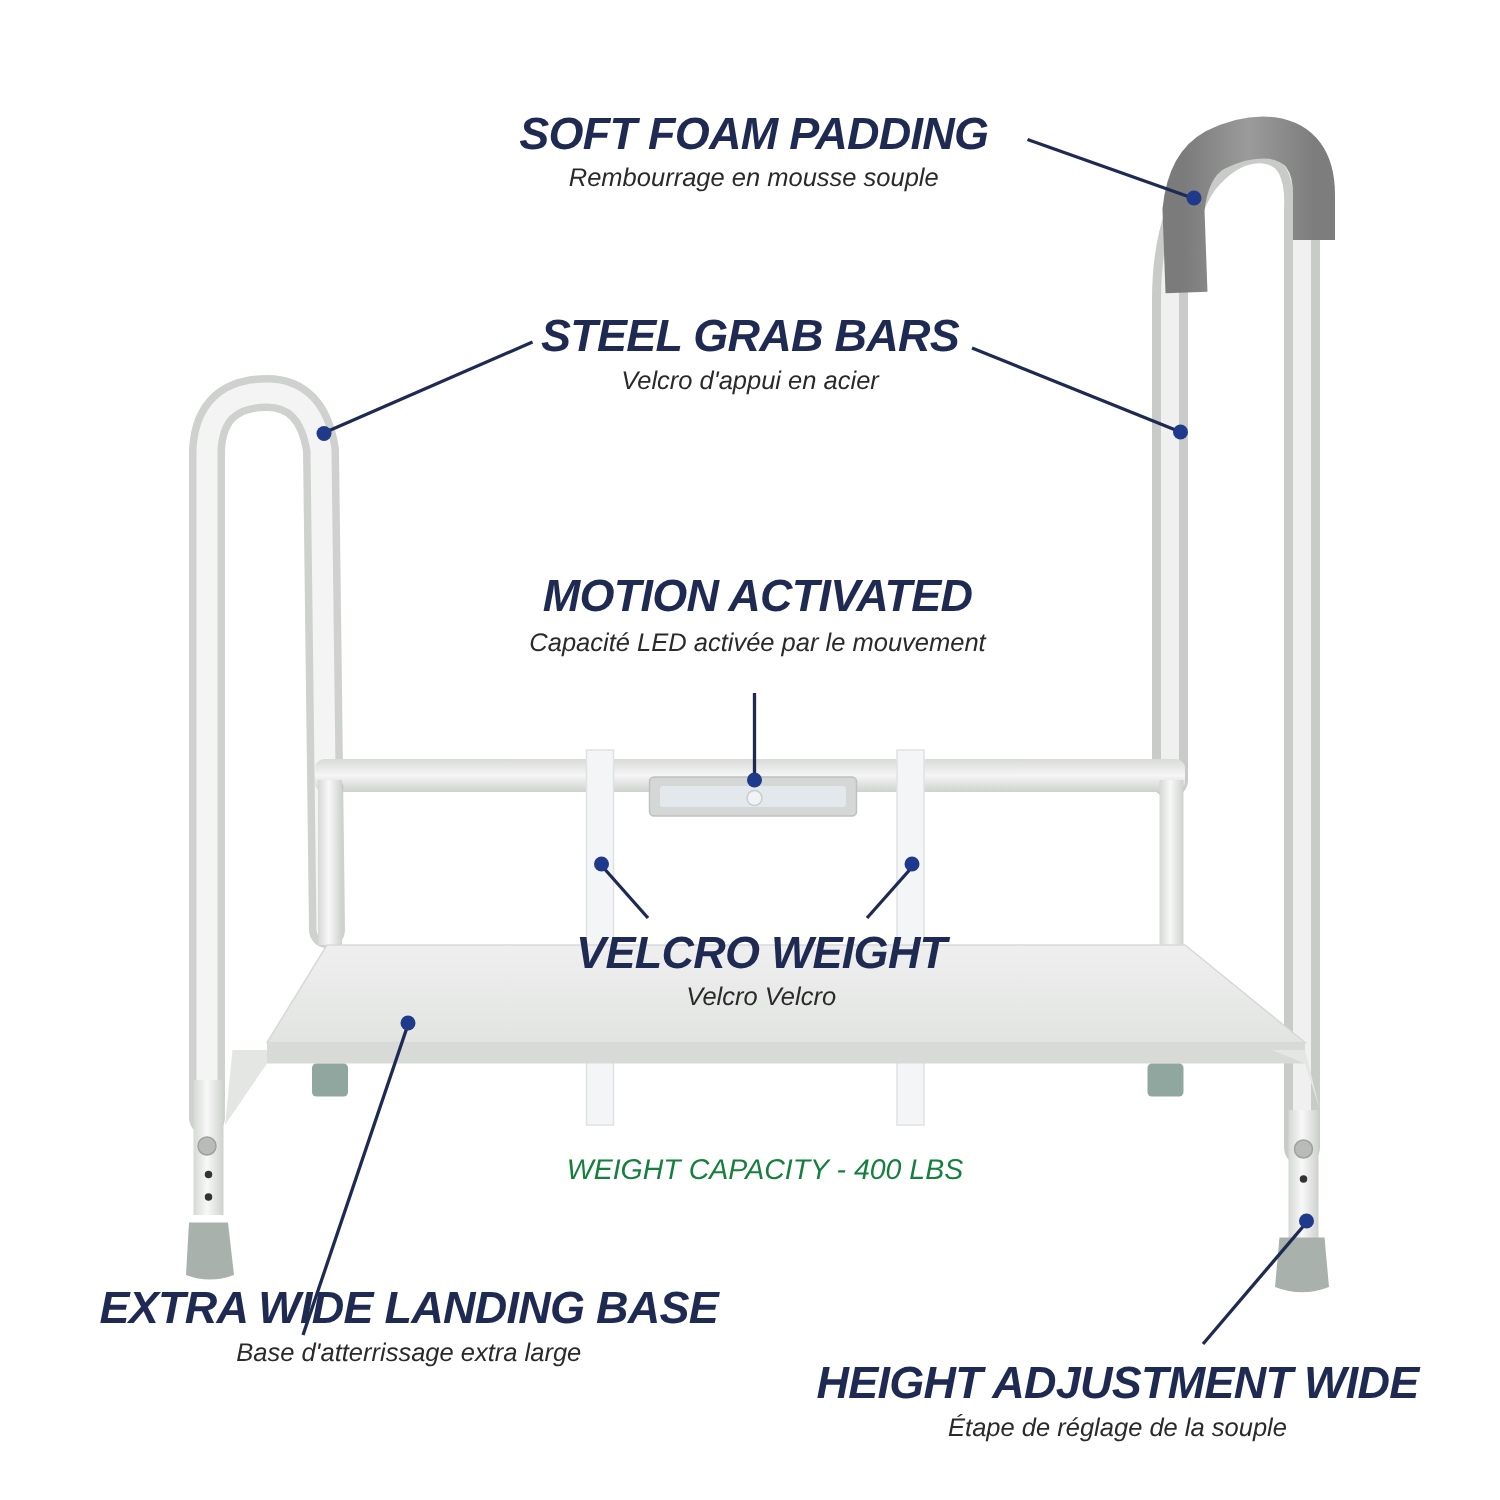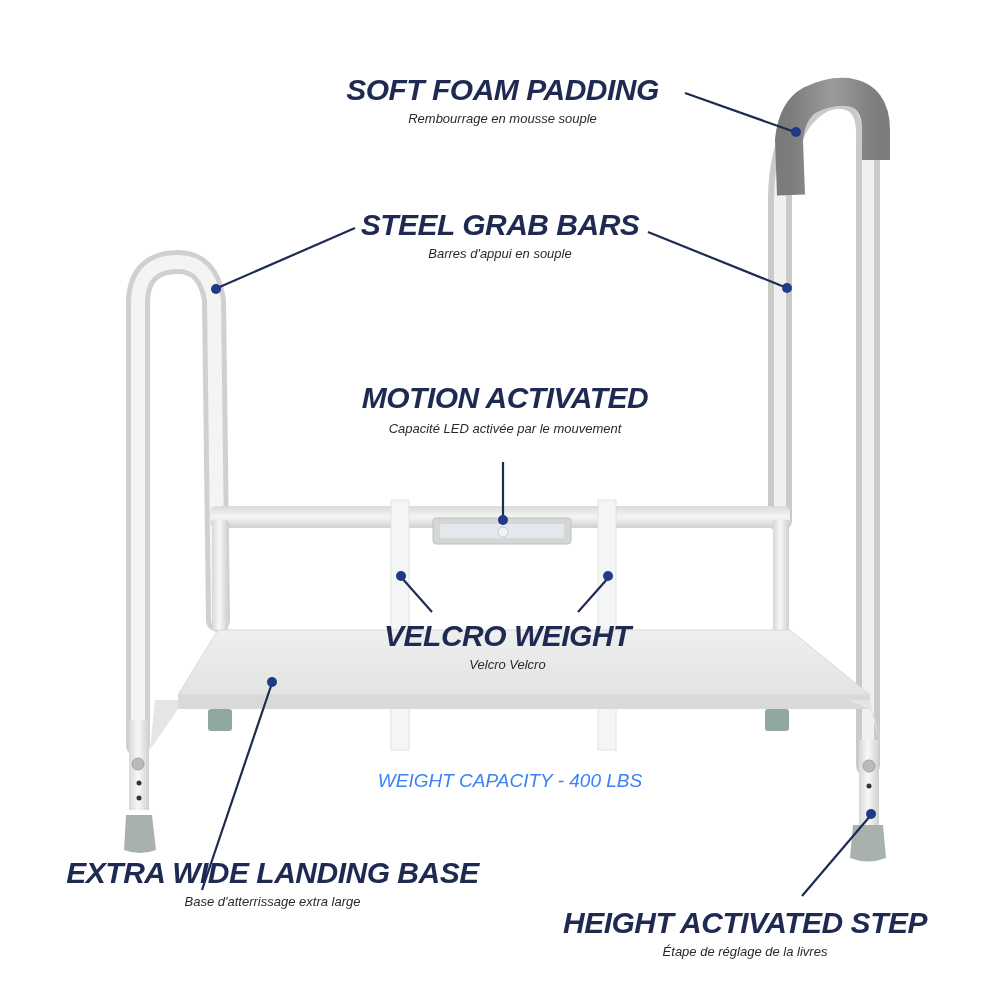--- a/index.html
+++ b/index.html
@@ -1,21 +1,21 @@
 <!DOCTYPE html>
 <html><head>
 <meta charset="utf-8">
 <style>
   html, body { margin: 0; padding: 0; background: #ffffff; }
   body { width: 1000px; height: 1000px; position: relative; overflow: hidden; font-family: "Liberation Sans", sans-serif; }
   .stage { position: absolute; left: 0; top: 0; width: 1000px; height: 1000px; }
   .label { position: absolute; text-align: center; font-style: italic; }
   .title { color: #1f2a52; font-weight: bold; font-size: 30px; letter-spacing: -0.5px; line-height: 36px; white-space: nowrap; }
-  .sub { color: #2a2a2a; font-size: 13px; line-height: 22px; white-space: nowrap; }
-  .gray-title { color: #3b82f6; font-size: 19px; line-height: 24px; white-space: nowrap; }
+  .sub { color: #2a2a2a; font-size: 17px; line-height: 22px; white-space: nowrap; }
+  .gray-title { color: #15803d; font-size: 19px; line-height: 24px; white-space: nowrap; }
   .gray-sub { color: #8f8f8f; font-size: 17px; line-height: 24px; white-space: nowrap; }
 </style>
 </head>
 <body>
 
 <div class="stage">
 
   <svg width="1000" height="1000" viewBox="0 0 1000 1000" style="position:absolute;left:0;top:0;">
     <defs>
       <linearGradient id="tubeV" x1="0" x2="1" y1="0" y2="0">
@@ -119,21 +119,21 @@
     </g>
   </svg>
 
   <div class="label" style="left:330px; top:72px; width:345px;">
     <div class="title">SOFT FOAM PADDING</div>
     <div class="sub">Rembourrage en mousse souple</div>
   </div>
 
   <div class="label" style="left:355px; top:207px; width:290px;">
     <div class="title">STEEL GRAB BARS</div>
-    <div class="sub">Barres d'appui en souple</div>
+    <div class="sub">Velcro d'appui en acier</div>
   </div>
 
   <div class="label" style="left:300px; top:380px; width:410px;">
     <div class="title">MOTION ACTIVATED</div>
     <div class="sub" style="margin-top:2px;">Capacité LED activée par le mouvement</div>
   </div>
 
   <div class="label" style="left:375px; top:618px; width:265px;">
     <div class="title">VELCRO WEIGHT</div>
     <div class="sub">Velcro Velcro</div>
@@ -142,17 +142,17 @@
   <div class="label" style="left:340px; top:769px; width:340px;">
     <div class="gray-title">WEIGHT CAPACITY - 400 LBS</div>
   </div>
 
   <div class="label" style="left:50px; top:855px; width:445px;">
     <div class="title">EXTRA WIDE LANDING BASE</div>
     <div class="sub">Base d'atterrissage extra large</div>
   </div>
 
   <div class="label" style="left:530px; top:905px; width:430px;">
-    <div class="title">HEIGHT ACTIVATED STEP</div>
-    <div class="sub">Étape de réglage de la livres</div>
+    <div class="title">HEIGHT ADJUSTMENT WIDE</div>
+    <div class="sub">Étape de réglage de la souple</div>
   </div>
 
 </div>
 
 </body></html>

